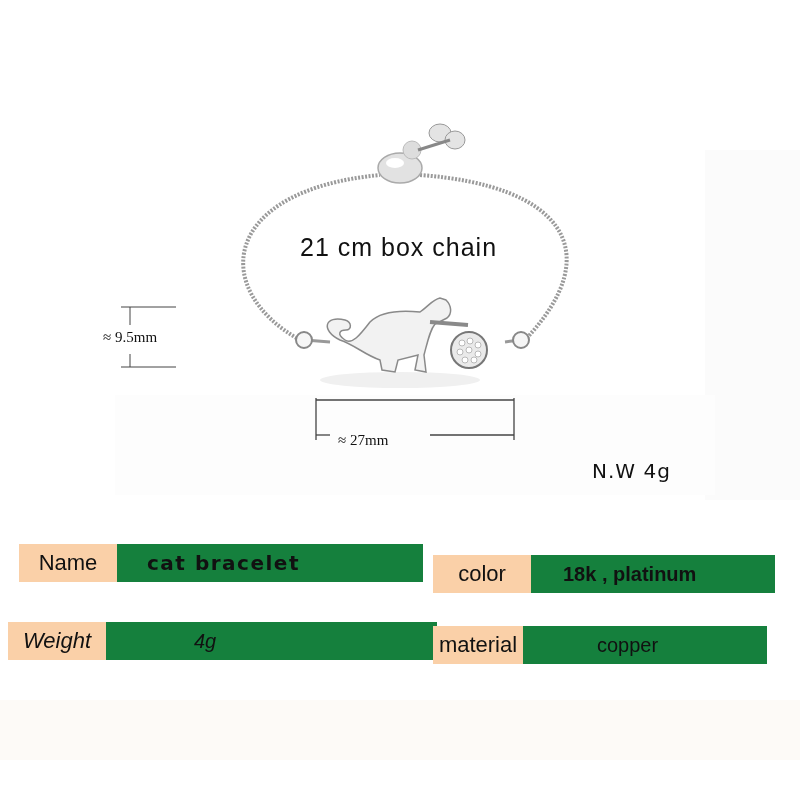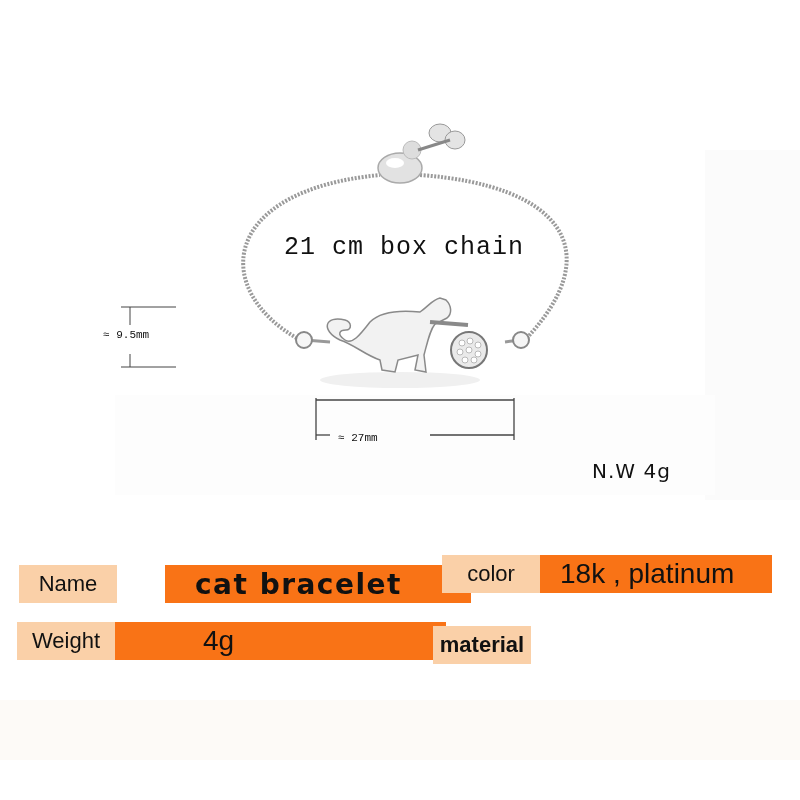--- a/index.html
+++ b/index.html
@@ -1,24 +1,24 @@
 <!DOCTYPE html>
 <html><head>
   <meta charset="utf-8">
   <style>
     html, body { margin: 0; padding: 0; background: #ffffff; }
     body { width: 800px; height: 800px; position: relative; overflow: hidden; font-family: "DejaVu Sans", sans-serif; color: #111; }
     .abs { position: absolute; }
     .faint { background: #fbfbfb; }
-    .chain-title { left: 284px; top: 233px; font-size: 25px; letter-spacing: 1px; font-family: Liberation Mono, monospace; }
-    .dim-text { font-family: Liberation Mono, monospace; font-size: 11px; }
+    .chain-title { left: 300px; top: 233px; font-size: 25px; letter-spacing: 1px; font-family: Liberation Sans, sans-serif; }
+    .dim-text { font-family: Liberation Serif, serif; font-size: 15px; }
     .nw { left: 592px; top: 459px; font-size: 20px; letter-spacing: 1px; }
     .row { position: absolute; height: 38px; display: flex; align-items: center; }
     .lbl { background: #fad0a8; height: 100%; display: flex; align-items: center; justify-content: center; font-size: 22px; font-family: "Liberation Sans", sans-serif; }
-    .val { background: #f97316; height: 100%; display: flex; align-items: center; font-size: 28px; font-family: "Liberation Sans", sans-serif; }
+    .val { background: #15803d; height: 100%; display: flex; align-items: center; font-size: 20px; font-family: "Liberation Sans", sans-serif; }
     svg { position: absolute; left: 0; top: 0; }
   </style>
 </head>
 <body>
 
 <div class="abs faint" style="left:705px;top:150px;width:95px;height:350px;"></div>
 <div class="abs faint" style="left:115px;top:395px;width:600px;height:100px;background:#fdfdfd;"></div>
 <div class="abs" style="left:0;top:700px;width:800px;height:60px;background:#fdfaf7;"></div>
 
 <svg width="800" height="520">
@@ -65,30 +65,31 @@
   <line x1="514" y1="398" x2="514" y2="440" stroke="#444" stroke-width="1.3"></line>
   <line x1="316" y1="435" x2="330" y2="435" stroke="#444" stroke-width="1.3"></line>
   <line x1="430" y1="435" x2="514" y2="435" stroke="#444" stroke-width="1.3"></line>
 </svg>
 
 <div class="abs chain-title">21 cm box chain</div>
 <div class="abs dim-text" style="left:103px;top:329px;">≈ 9.5mm</div>
 <div class="abs dim-text" style="left:338px;top:432px;">≈  27mm</div>
 <div class="abs nw">N.W  4g</div>
 
-<div class="row" style="left:19px;top:565px;gap:48px;">
+<div class="row" style="left:19px;top:544px;">
   <div class="lbl" style="width:98px;">Name</div>
   <div class="val" style="width:276px;padding-left:30px;font-family:'DejaVu Sans',sans-serif;font-weight:bold;letter-spacing:1.5px;">cat bracelet</div>
 </div>
 
-<div class="row" style="left:17px;top:622px;">
+<div class="row" style="left:8px;top:622px;font-style:italic;">
   <div class="lbl" style="width:98px;">Weight</div>
   <div class="val" style="width:243px;padding-left:88px;">4g</div>
 </div>
 
-<div class="row" style="left:433px;top:555px;margin-left:9px;">
+<div class="row" style="left:433px;top:555px;">
   <div class="lbl" style="width:98px;">color</div>
-  <div class="val" style="width:212px;padding-left:20px;">18k , platinum</div>
+  <div class="val" style="width:212px;padding-left:32px;font-weight:bold;">18k , platinum</div>
 </div>
 
 <div class="row" style="left:433px;top:626px;">
-  <div class="lbl" style="width:98px;font-weight:bold;">material</div>
+  <div class="lbl" style="width:90px;">material</div>
+  <div class="val" style="width:170px;padding-left:74px;">copper</div>
 </div>
 
 </body></html>

